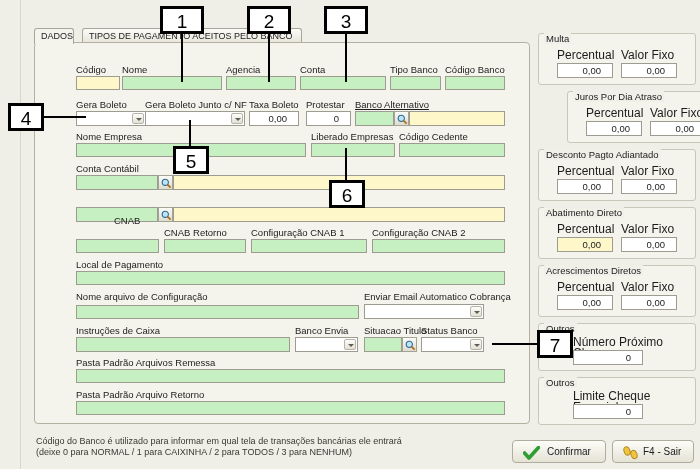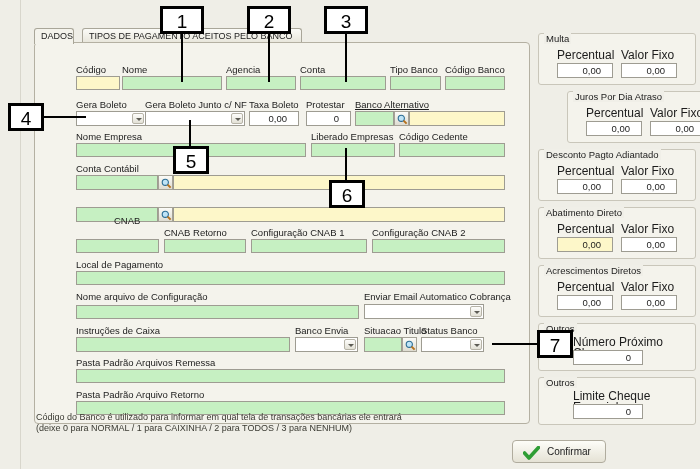--- a/index.html
+++ b/index.html
@@ -69,21 +69,21 @@
     position:absolute; left:538px; width:158px;
     border:1px solid #c9c6ba; border-radius:3px; background:#f4f3ec;
   }
   .gbox > .gtitle {
     position:absolute; left:5px; top:-1px; font-size:9.5px;
     background:#f0efe8; padding:0 2px; line-height:11px;
   }
   .gbox .sublbl { position:absolute; font-size:12px; line-height:11px; }
 
   
-  .hint { position:absolute; left:36px; top:412px; font-size:9px;
+  .hint { position:absolute; left:36px; top:436px; font-size:9px;
           color:#3a3a32; line-height:11px; white-space:nowrap; }
 
   .btn {
     position:absolute; height:23px; border:1px solid #b0ac9e; border-radius:4px;
     background:linear-gradient(#fdfdf8,#e5e2d5);
     font-size:10px; color:#222;
   }
   .btn .btxt { position:absolute; left:34px; top:5px; white-space:nowrap; }
 
   
@@ -278,20 +278,27 @@
     <div>(deixe 0 para NORMAL / 1 para CAIXINHA / 2 para TODOS / 3 para NENHUM)</div>
   </div>
 
   <div class="btn" style="left:512px; top:440px; width:94px;">
     <svg style="position:absolute;left:10px;top:5px;" width="17" height="14" viewBox="0 0 17 14">
       <path d="M1.5 7 L6 12 L15.5 1.5" stroke="#2f9e35" stroke-width="3.6" fill="none" stroke-linecap="round" stroke-linejoin="round"></path>
     </svg>
     <span class="btxt">Confirmar</span>
   </div>
 
+  <div class="btn" style="left:612px; top:440px; width:82px;">
+    <svg style="position:absolute;left:8px;top:4px;" width="20" height="16" viewBox="0 0 20 16">
+      <ellipse cx="6" cy="6" rx="3" ry="4.4" fill="#f2c33c" stroke="#a07a15" stroke-width="0.8" transform="rotate(-16 6 6)"></ellipse>
+      <ellipse cx="13" cy="9.5" rx="3" ry="4.4" fill="#f2c33c" stroke="#a07a15" stroke-width="0.8" transform="rotate(-16 13 9.5)"></ellipse>
+    </svg>
+    <span class="btxt" style="left:30px;">F4 - Sair</span>
+  </div>
 
   <div class="cline" style="left:181px; top:26px; width:2px; height:56px;"></div>
   <div class="callout" style="left:160px; top:6px; width:44px; height:28px; line-height:26px;">1</div>
 
   <div class="cline" style="left:268px; top:26px; width:2px; height:56px;"></div>
   <div class="callout" style="left:247px; top:6px; width:44px; height:28px; line-height:26px;">2</div>
 
   <div class="cline" style="left:345px; top:26px; width:2px; height:56px;"></div>
   <div class="callout" style="left:324px; top:6px; width:44px; height:28px; line-height:26px;">3</div>
 

